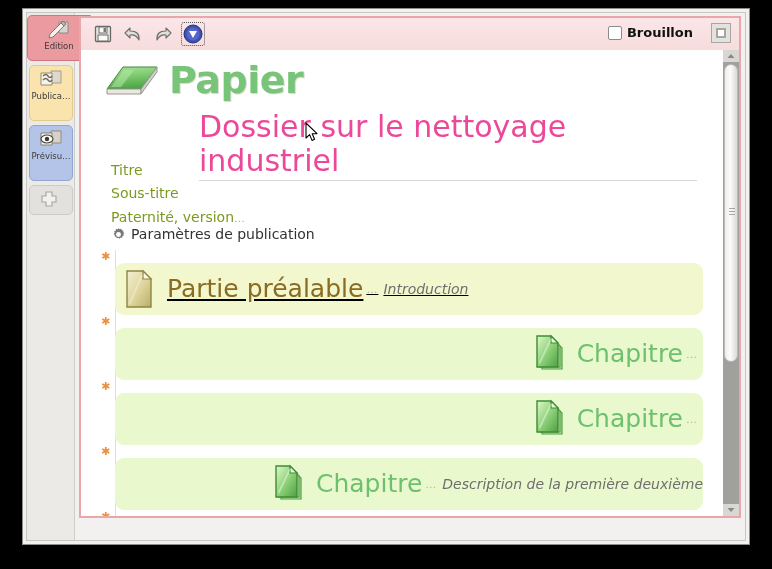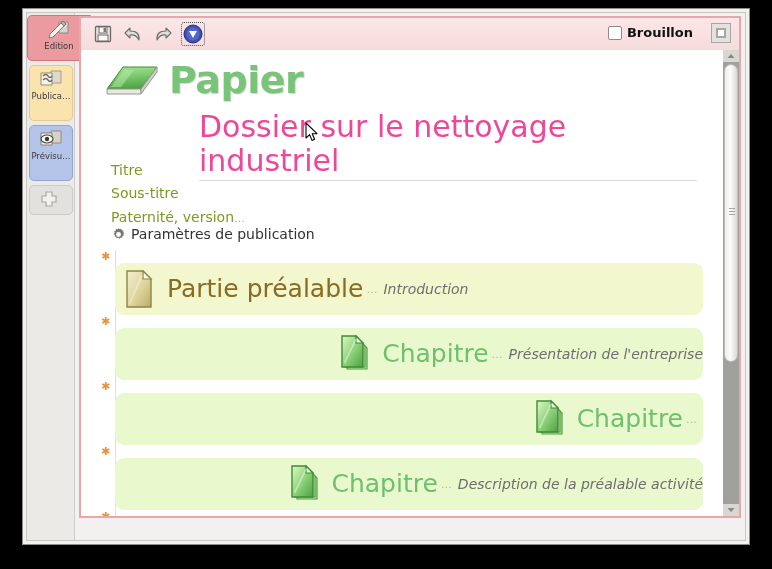--- a/index.html
+++ b/index.html
@@ -68,21 +68,21 @@
   #pat{color:#7b9a1e;font-size:14px;margin-top:5px;}
   #pat .dots{color:#c9a0a8;font-size:11px;letter-spacing:1px;}
   #pubset{display:flex;align-items:center;gap:5px;margin-top:1px;color:#333;font-size:14px;}
 
   
   #outline{margin-top:8px;position:relative;}
   .sep{position:relative;height:13px;}
   .sep .star{position:absolute;left:8px;top:1px;color:#e8913f;font-size:11px;line-height:11px;}
   .orow{position:relative;margin:0 10px 0 22px;border-radius:9px;display:flex;align-items:center;
         min-height:46px;padding:3px 0 3px 6px;cursor:pointer;}
-  .orow.part{background:#f2f7cd;}
+  .orow.part{background:#f2f7cd;text-decoration:underline;}
   .orow.chap{background:#eaf8ce;justify-content:flex-end;}
   .rowicon{width:40px;height:40px;flex:0 0 40px;position:relative;margin-right:6px;}
   .rowtitle{font-size:25px;line-height:28px;}
   .orow.part .rowtitle{color:#8a6b21;}
   .orow.chap .rowtitle{color:#6ec06e;}
   .rowdots{color:#b9b990;font-size:11px;letter-spacing:1px;margin:0 5px 0 3px;}
   .rowsub{font-size:14px;font-style:italic;color:#6e6e6e;}
   #vline{position:absolute;left:22px;top:0;bottom:0;width:1px;background:#dededa;}
 
   
@@ -275,21 +275,20 @@
                           </linearGradient>
                         </defs>
       <path d="M11 7 h13 l7 7 v21 h-20 z" fill="#bde4a6" stroke="#4e9f43" stroke-width="1.2"></path>
       <path d="M9 5 h13 l7 7 v21 h-20 z" fill="#cbeab4" stroke="#4e9f43" stroke-width="1.2"></path>
       <path d="M6 2 h14 l7 7 v24 h-21 z" fill="url(#gg1)" stroke="#3f8c36" stroke-width="1.4"></path>
       <path d="M20 2 v7 h7 z" fill="#e8fad8" stroke="#3f8c36" stroke-width="1.2"></path>
       <path d="M8 28 L19 5 L21 5 L9 30 z" fill="#ffffff" opacity=".4"></path>
     </svg></span>
                     <span class="rowtitle">Chapitre</span>
                     <span class="rowdots">…</span>
-                    <span class="rowsub">Présentation de l'entreprise</span>
                   </div>
                   <div class="sep">
                     <span class="star">✱</span>
                   </div>
                   <div class="orow chap">
                     <span class="rowicon"><svg width="40" height="40" viewBox="0 0 40 40">
       <defs>
                           <linearGradient id="gg1" x1="0" y1="0" x2="1" y2="1">
         <stop offset="0" stop-color="#dff7c8"></stop>
                             <stop offset="0.5" stop-color="#8fd37a"></stop>
@@ -318,21 +317,21 @@
                           </linearGradient>
                         </defs>
       <path d="M11 7 h13 l7 7 v21 h-20 z" fill="#bde4a6" stroke="#4e9f43" stroke-width="1.2"></path>
       <path d="M9 5 h13 l7 7 v21 h-20 z" fill="#cbeab4" stroke="#4e9f43" stroke-width="1.2"></path>
       <path d="M6 2 h14 l7 7 v24 h-21 z" fill="url(#gg1)" stroke="#3f8c36" stroke-width="1.4"></path>
       <path d="M20 2 v7 h7 z" fill="#e8fad8" stroke="#3f8c36" stroke-width="1.2"></path>
       <path d="M8 28 L19 5 L21 5 L9 30 z" fill="#ffffff" opacity=".4"></path>
     </svg></span>
                     <span class="rowtitle">Chapitre</span>
                     <span class="rowdots">…</span>
-                    <span class="rowsub">Description de la préalable activité</span>
+                    <span class="rowsub">Description de la première deuxième</span>
                   </div>
                   <div class="sep">
                     <span class="star">✱</span>
                   </div>
                   <div class="orow chap">
                     <span class="rowicon"><svg width="40" height="40" viewBox="0 0 40 40">
       <defs>
                           <linearGradient id="gg1" x1="0" y1="0" x2="1" y2="1">
         <stop offset="0" stop-color="#dff7c8"></stop>
                             <stop offset="0.5" stop-color="#8fd37a"></stop>

